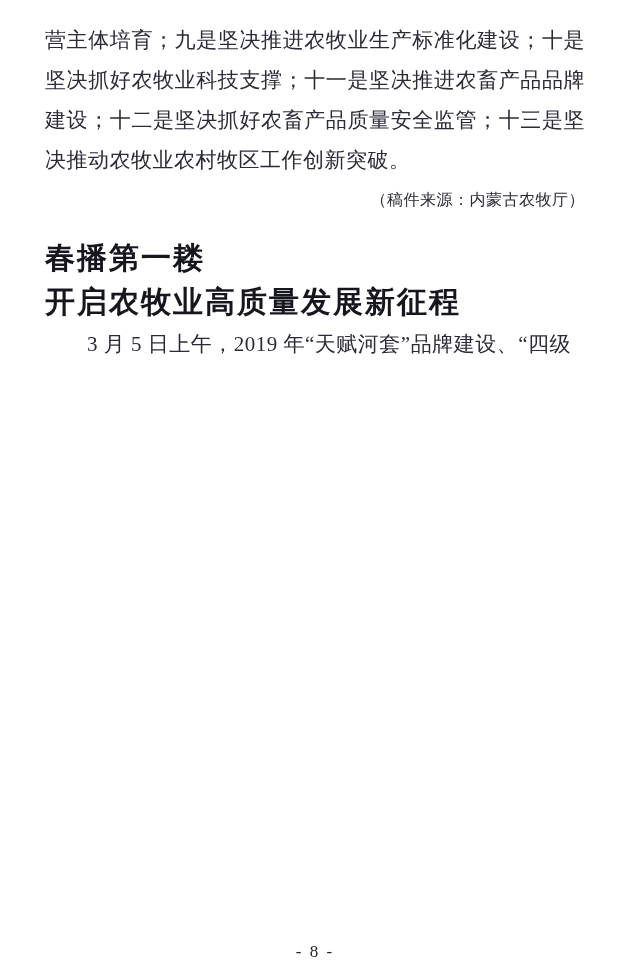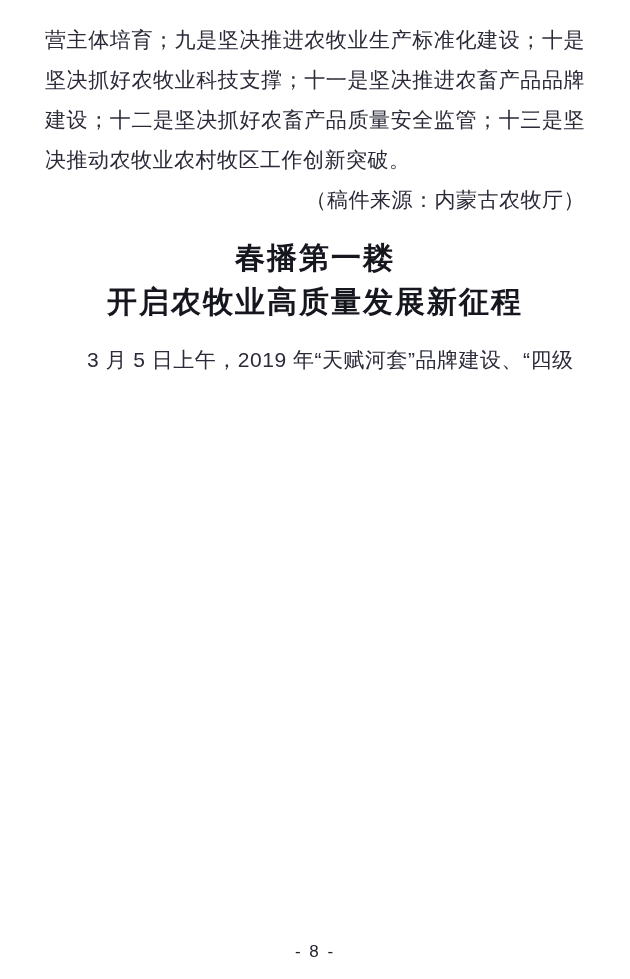--- a/index.html
+++ b/index.html
@@ -7,54 +7,53 @@
     padding: 0;
     background: #ffffff;
   }
   .page {
     position: relative;
     width: 630px;
     height: 979px;
     background: #ffffff;
     box-sizing: border-box;
     padding: 20px 45px 0 45px;
-    font-family: Liberation Sans, sans-serif;
+    font-family: Liberation Serif, serif;
     color: #2a2a38;
     overflow: hidden;
   }
   .body-text {
     margin: 0;
     font-size: 21px;
     line-height: 40px;
     letter-spacing: 0.5px;
     text-align: justify;
     word-break: break-all;
   }
   .indent {
     text-indent: 2em;
   }
   .source-line {
     margin: 0;
-    font-size: 21px;
+    font-size: 16px;
     line-height: 40px;
     letter-spacing: 0.5px;
     text-align: right;
   }
   .article-title {
     margin: 0;
-    text-align: center;
     font-weight: bold;
     font-size: 30px;
     line-height: 44px;
     letter-spacing: 2px;
     color: #16161f;
   }
   .title-1 { margin-top: 16px; }
   .title-2 { }
-  .next-para { margin-top: 16px; }
+  .next-para { }
   .page-number {
     position: absolute;
     left: 0;
     right: 0;
     top: 942px;
     text-align: center;
     font-size: 17px;
     letter-spacing: 2px;
     color: #1e1e2a;
   }

